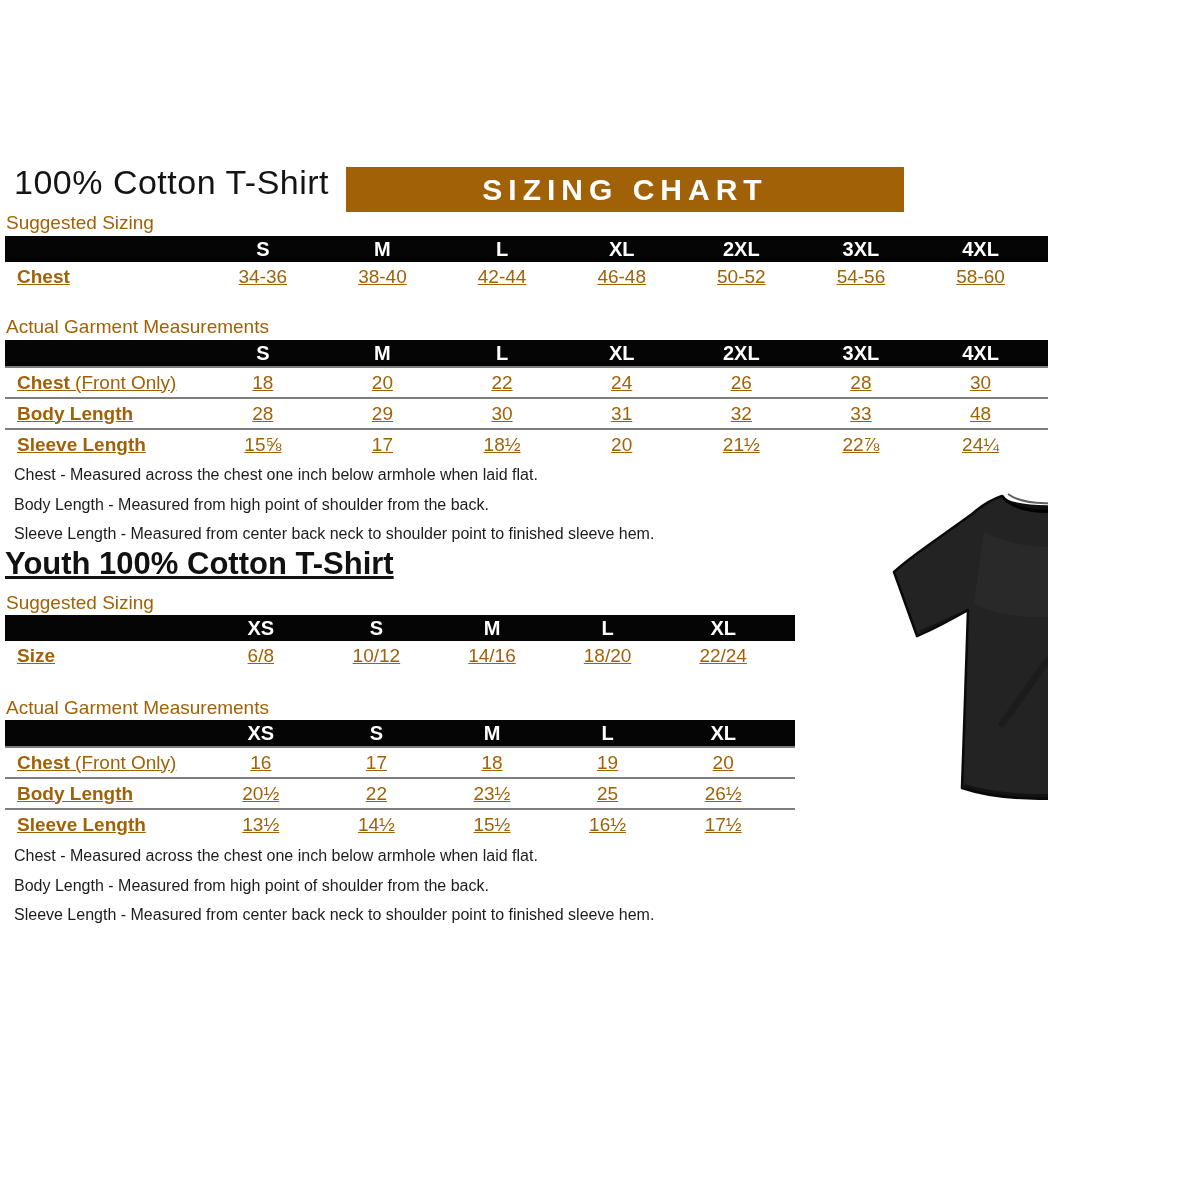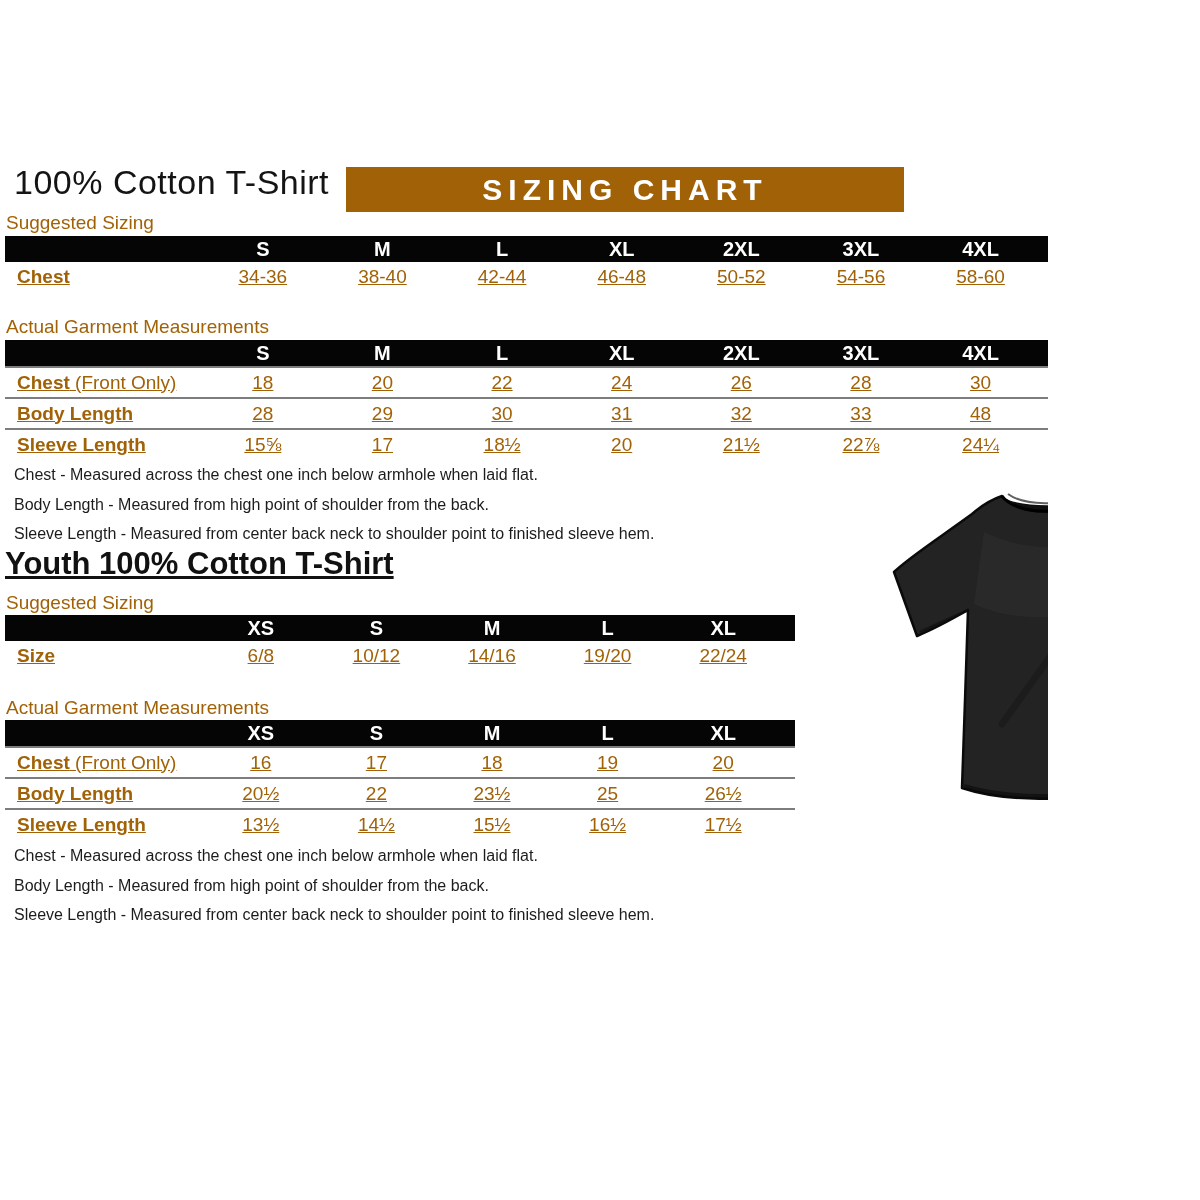--- a/index.html
+++ b/index.html
@@ -164,21 +164,21 @@
         <div class="th">S</div>
         <div class="th">M</div>
         <div class="th">L</div>
         <div class="th">XL</div>
       </div>
       <div class="trow">
         <div class="td-label"><span>Size</span></div>
         <div class="td">6/8</div>
         <div class="td">10/12</div>
         <div class="td">14/16</div>
-        <div class="td">19/20</div>
+        <div class="td">18/20</div>
         <div class="td">22/24</div>
       </div>
     </div>
 
   <div class="abs section-label" style="left:6px;top:697px;">Actual Garment Measurements</div>
 
   <div class="abs sizing-table pad-r-narrow bordered" style="left:5px;top:720px;width:790px;">
       <div class="thead">
         <div class="th-label"></div>
         <div class="th">XS</div>

